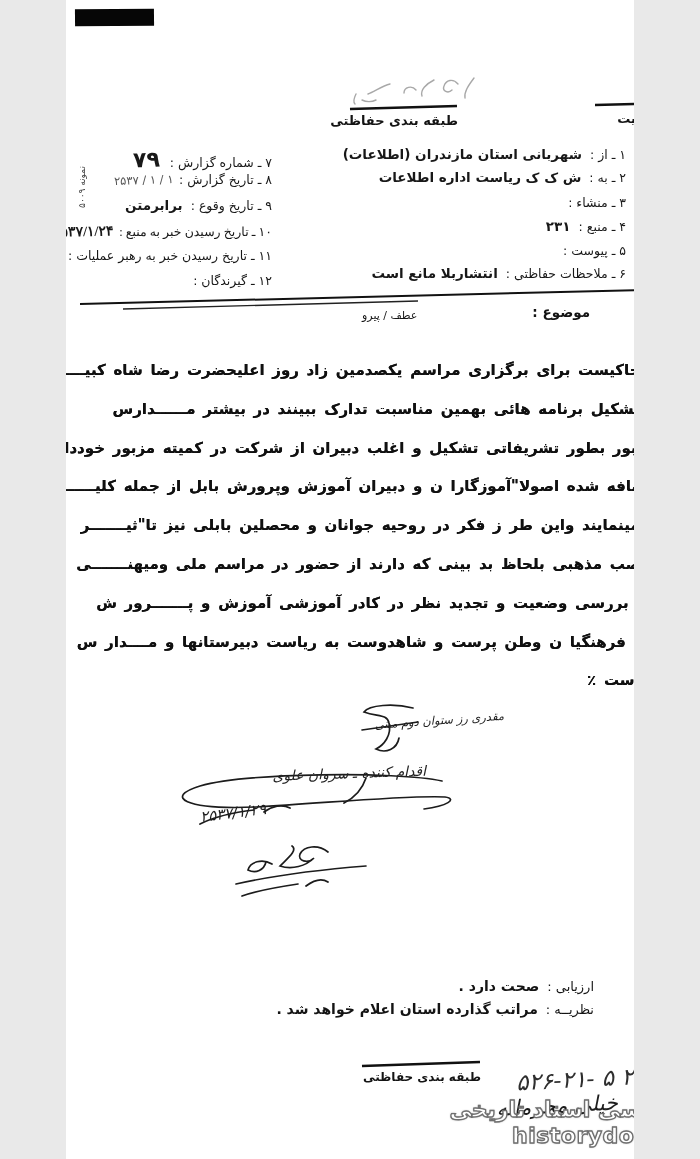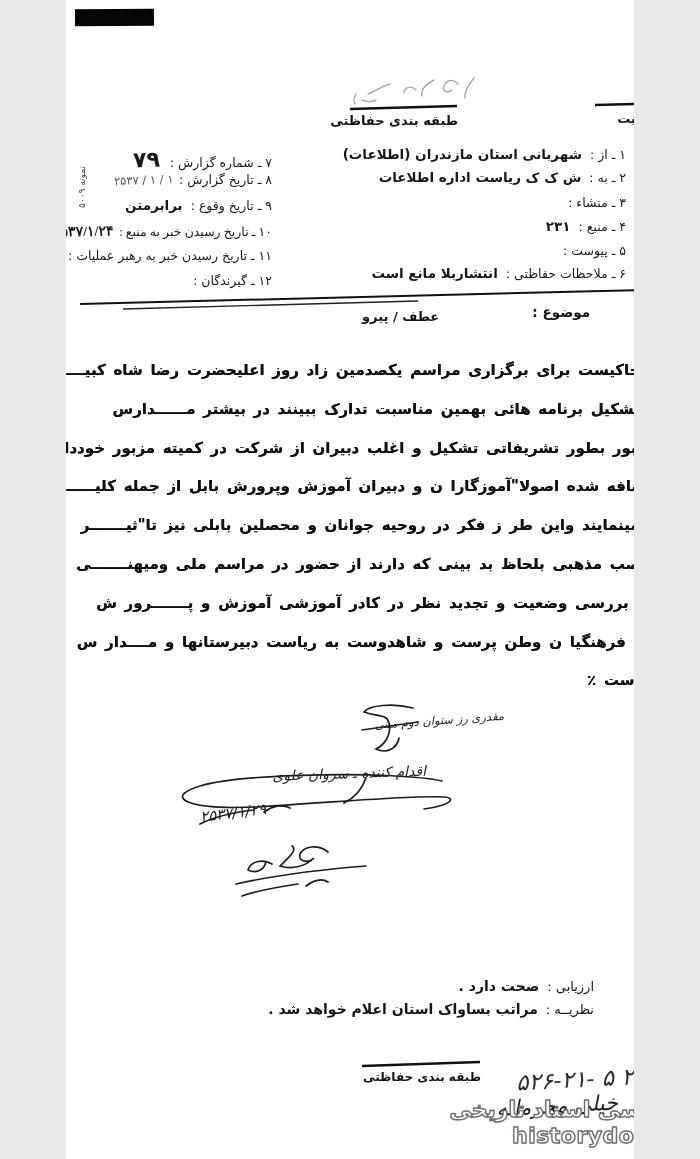--- a/index.html
+++ b/index.html
@@ -25,21 +25,21 @@
   .r0{top:146px;}.r1{top:169px;}.r2{top:194px;}.r3{top:218px;}.r4{top:242px;}.r5{top:265px;}
   .l0{top:147px;}.l1{top:172px;}.l2{top:197px;}.l3{top:223px;font-family:Liberation Serif, serif;}.l4{top:248px;}.l5{top:272px;}
   .hw{font-style:italic;color:#222;}
   .hw-big{font-size:22px;font-weight:bold;display:inline-block;transform:rotate(-2deg);margin-right:10px;}
   .hw-date{font-size:11.5px;color:#555;display:inline-block;transform:rotate(-2deg);margin-right:6px;font-weight:normal;}
   .hw-bold-date{font-size:14px;font-weight:bold;display:inline-block;transform:rotate(-1deg);margin-right:6px;}
   .squares{letter-spacing:14px;font-size:10px;font-weight:bold;margin-right:14px;}
   .vertical-form-no{left:-34px;top:182px;width:100px;font-size:9px;color:#454545;letter-spacing:2px;transform:rotate(-90deg);direction:rtl;text-align:center;}
   
   .subject-label{right:44px;top:304px;font-size:13.5px;font-weight:bold;direction:rtl;text-align:center;}
-  .reference-label{left:296px;top:309px;font-size:13px;font-weight:bold;direction:rtl;}
+  .reference-label{left:296px;top:309px;font-size:11px;font-weight:normal;direction:rtl;}
   
   .doc-body{left:30px;top:351px;width:645px;direction:rtl;}
   .bline{font-size:15px;font-weight:bold;line-height:38.8px;white-space:nowrap;text-align:right;color:#101010;letter-spacing:.2px;word-spacing:2.5px;text-shadow:0 0 .5px #222;}
   
   .sig-note{left:288px;top:714px;width:150px;font-size:11.5px;transform:rotate(-4deg);direction:rtl;white-space:nowrap;}
   .sig-actor{left:160px;top:766px;width:200px;font-size:14px;transform:rotate(-2deg);direction:rtl;white-space:nowrap;}
   .sig-date{left:134px;top:804px;font-size:15px;transform:rotate(-7deg);white-space:nowrap;color:#1d1d1d;}
   
   .erow{position:absolute;right:40px;direction:rtl;white-space:nowrap;font-size:13px;}
   .e0{top:978px;}.e1{top:1001px;}
@@ -156,21 +156,21 @@
     </g>
   </svg>
   <div class="abs hw sig-note">مقدری رز ستوان دوم مبنی</div>
   <div class="abs hw sig-actor">اقدام کننده ـ سروان علوی</div>
   <div class="abs hw sig-date" dir="ltr">۲۵۳۷/۱/۲۹</div>
 
   <div class="erow e0">
     <span class="elabel">ارزیابی :</span><span class="evalue">صحت دارد .</span>
   </div>
   <div class="erow e1">
-    <span class="elabel">نظریــه :</span><span class="evalue">مراتب بساواک استان اعلام خواهد شد .</span>
+    <span class="elabel">نظریــه :</span><span class="evalue">مراتب گذارده استان اعلام خواهد شد .</span>
   </div>
 
   <div class="abs ftr-class">طبقه بندی حفاظتی</div>
   <div class="abs hw ftr-hand-class">خیلی محرمانه</div>
   <div class="abs hw file-number" dir="ltr">۵۲۶-۲۱- ۵ ۲</div>
 
   <div class="abs wm-text wm-line1">مرکز بررسی اسناد تاریخی</div>
   <div class="abs wm-text wm-line2">historydocuments.ir</div>
   <svg class="abs wm-logo" width="96" height="78" viewBox="0 0 96 78">
     <defs>

